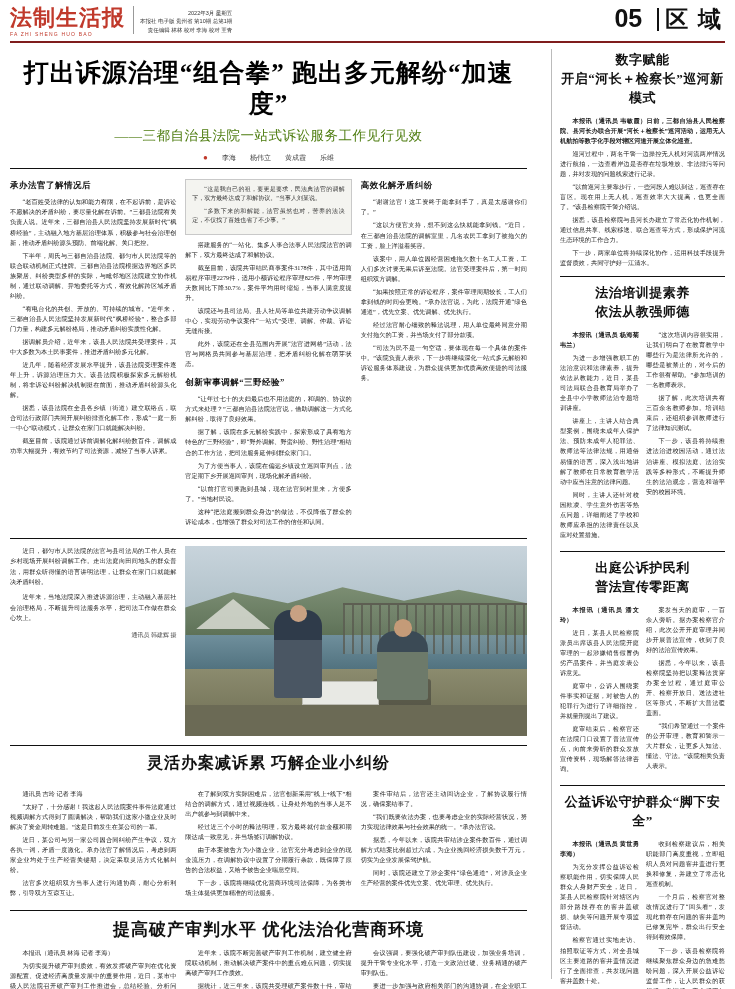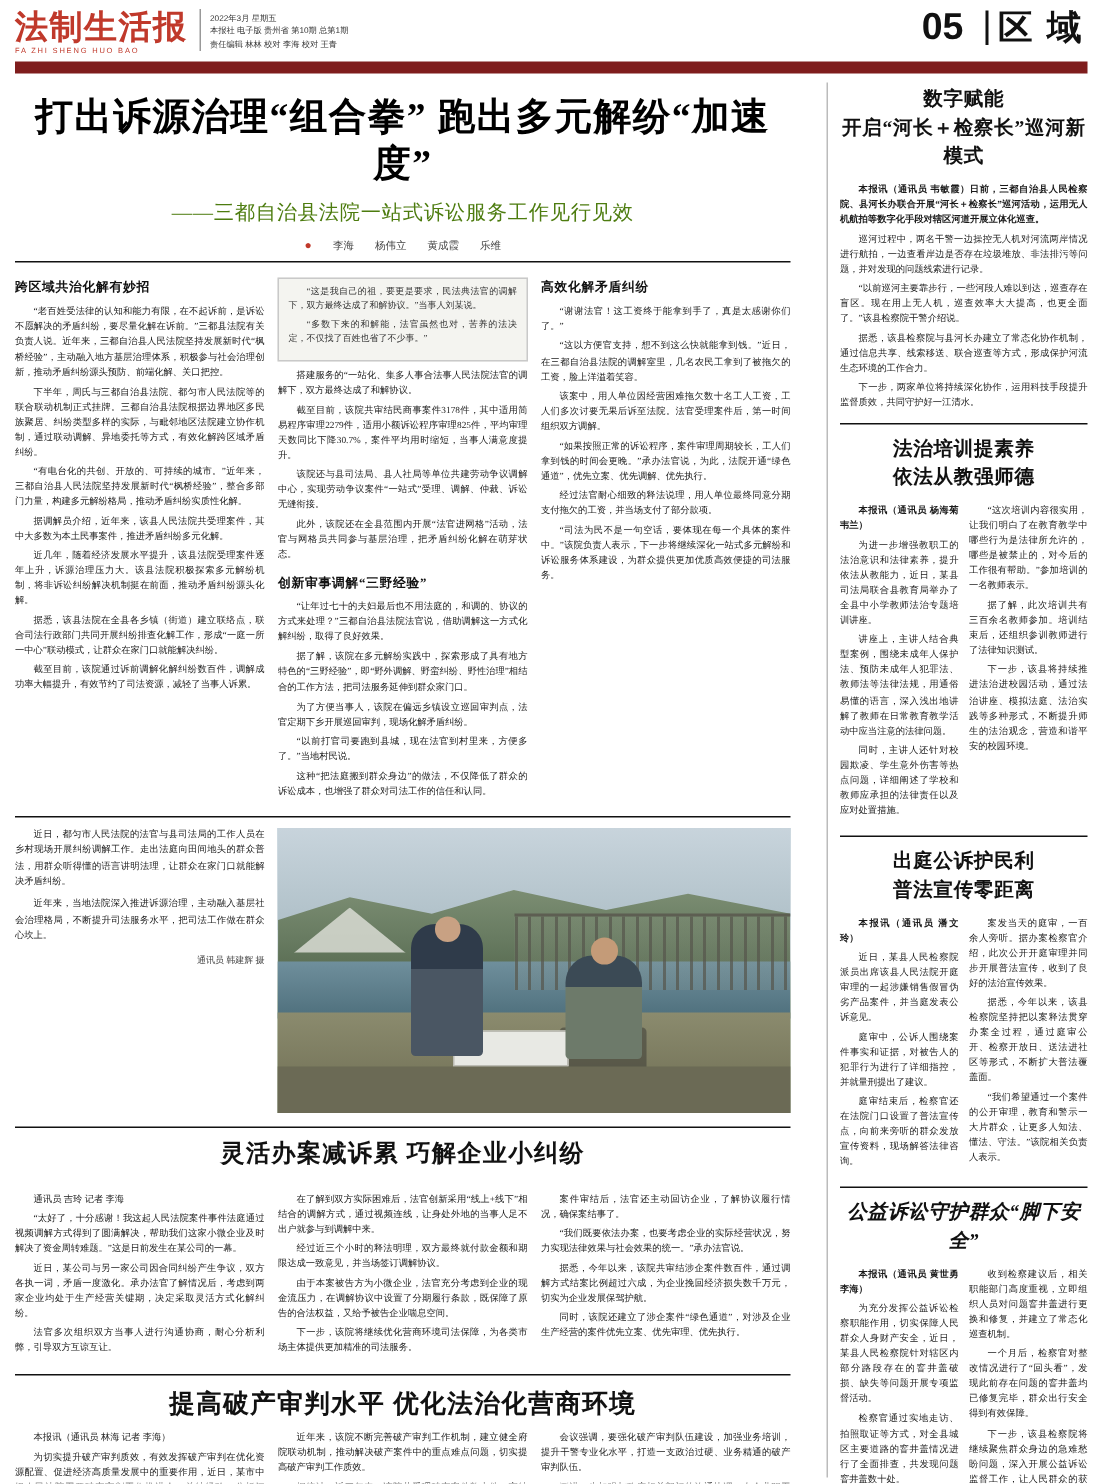--- a/index.html
+++ b/index.html
@@ -21,22 +21,23 @@
     position: relative;
     box-sizing: border-box;
     padding: 6px 10px 4px 10px;
   }
 
   
   .masthead {
     display: flex;
     align-items: flex-start;
     justify-content: space-between;
-    border-bottom: 8px solid #7f1d1d;
+    border-bottom: 2px solid #7f1d1d;
     padding-bottom: 4px;
+    text-align: right;
   }
   .masthead-left {
     display: flex;
     align-items: flex-start;
     gap: 8px;
   }
   .logo-box {
     display: flex;
     flex-direction: column;
     align-items: flex-start;
@@ -366,21 +367,21 @@
           <span>李海</span>
           <span>杨伟立</span>
           <span>黄成霞</span>
           <span>乐维</span>
         </div>
       </div>
 
       <div class="three-col">
 
         <div class="tc">
-          <div class="sub-h left">跨区域共治化解有妙招</div>
+          <div class="sub-h left">承办法官了解情况后</div>
           <p>“老百姓受法律的认知和能力有限，在不起诉前，是诉讼不愿解决的矛盾纠纷，要尽量化解在诉前。”三都县法院有关负责人说。近年来，三都自治县人民法院坚持发展新时代“枫桥经验”，主动融入地方基层治理体系，积极参与社会治理创新，推动矛盾纠纷源头预防、前端化解、关口把控。</p>
           <p>下半年，周氏与三都自治县法院、都匀市人民法院等的联合联动机制正式挂牌。三都自治县法院根据边界地区多民族聚居、纠纷类型多样的实际，与毗邻地区法院建立协作机制，通过联动调解、异地委托等方式，有效化解跨区域矛盾纠纷。</p>
           <p>“有电台化的共创、开放的、可持续的城市。”近年来，三都自治县人民法院坚持发展新时代“枫桥经验”，整合多部门力量，构建多元解纷格局，推动矛盾纠纷实质性化解。</p>
           <p>据调解员介绍，近年来，该县人民法院共受理案件，其中大多数为本土民事案件，推进矛盾纠纷多元化解。</p>
           <p>近几年，随着经济发展水平提升，该县法院受理案件逐年上升，诉源治理压力大。该县法院积极探索多元解纷机制，将非诉讼纠纷解决机制挺在前面，推动矛盾纠纷源头化解。</p>
           <p>据悉，该县法院在全县各乡镇（街道）建立联络点，联合司法行政部门共同开展纠纷排查化解工作，形成“一庭一所一中心”联动模式，让群众在家门口就能解决纠纷。</p>
           <p>截至目前，该院通过诉前调解化解纠纷数百件，调解成功率大幅提升，有效节约了司法资源，减轻了当事人诉累。</p>
         </div>
 
         <div class="tc">
@@ -531,21 +532,21 @@
             <p>案发当天的庭审，一百余人旁听。据办案检察官介绍，此次公开开庭审理并同步开展普法宣传，收到了良好的法治宣传效果。</p>
             <p>据悉，今年以来，该县检察院坚持把以案释法贯穿办案全过程，通过庭审公开、检察开放日、送法进社区等形式，不断扩大普法覆盖面。</p>
             <p>“我们希望通过一个案件的公开审理，教育和警示一大片群众，让更多人知法、懂法、守法。”该院相关负责人表示。</p>
           </div>
         </div>
       </div>
 
       <div class="rc-sep"></div>
 
       <div>
-        <div class="rc-headline" style="white-space:pre-line;font-style:italic;">公益诉讼守护群众“脚下安全”</div>
+        <div class="rc-headline" style="white-space:pre-line;">公益诉讼守护群众“脚下安全”</div>
         <div class="rc-cols2">
           <div class="rc-body">
             <p class="rc-lead">本报讯（通讯员  黄世勇  李海）</p>
             <p>为充分发挥公益诉讼检察职能作用，切实保障人民群众人身财产安全，近日，某县人民检察院针对辖区内部分路段存在的窨井盖破损、缺失等问题开展专项监督活动。</p>
             <p>检察官通过实地走访、拍照取证等方式，对全县城区主要道路的窨井盖情况进行了全面排查，共发现问题窨井盖数十处。</p>
             <p>针对排查中发现的问题，该院及时向相关职能部门制发检察建议，督促其依法履行监管职责。</p>
           </div>
           <div class="rc-body">
             <p>收到检察建议后，相关职能部门高度重视，立即组织人员对问题窨井盖进行更换和修复，并建立了常态化巡查机制。</p>
             <p>一个月后，检察官对整改情况进行了“回头看”，发现此前存在问题的窨井盖均已修复完毕，群众出行安全得到有效保障。</p>

